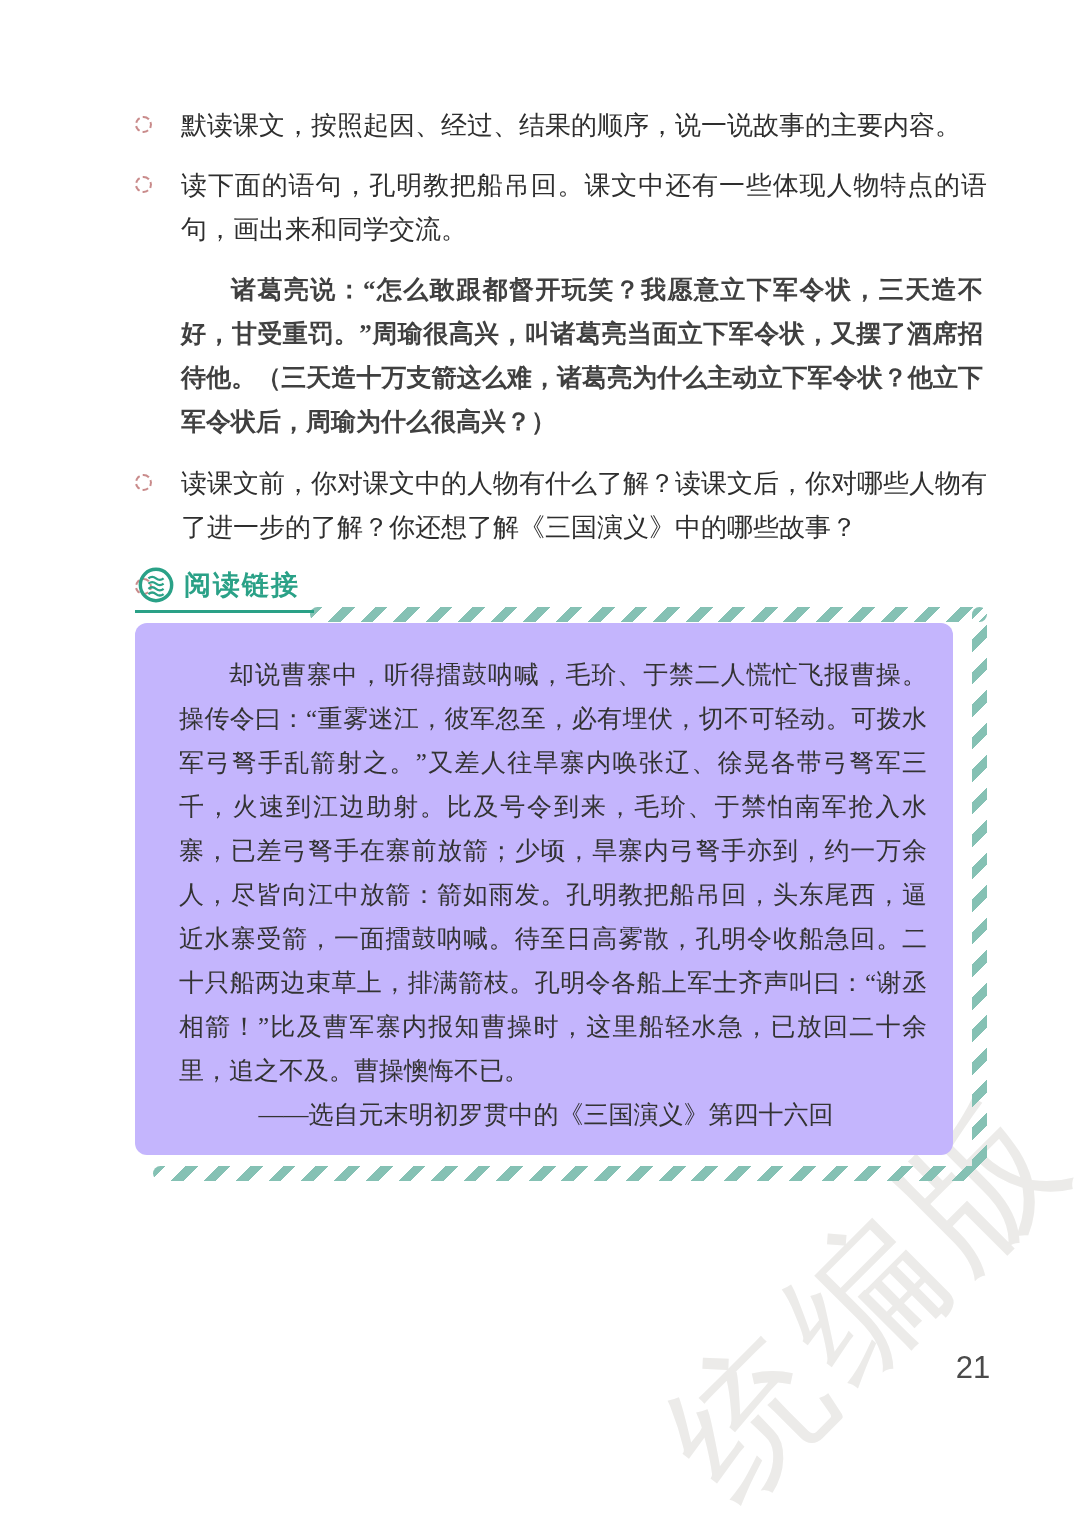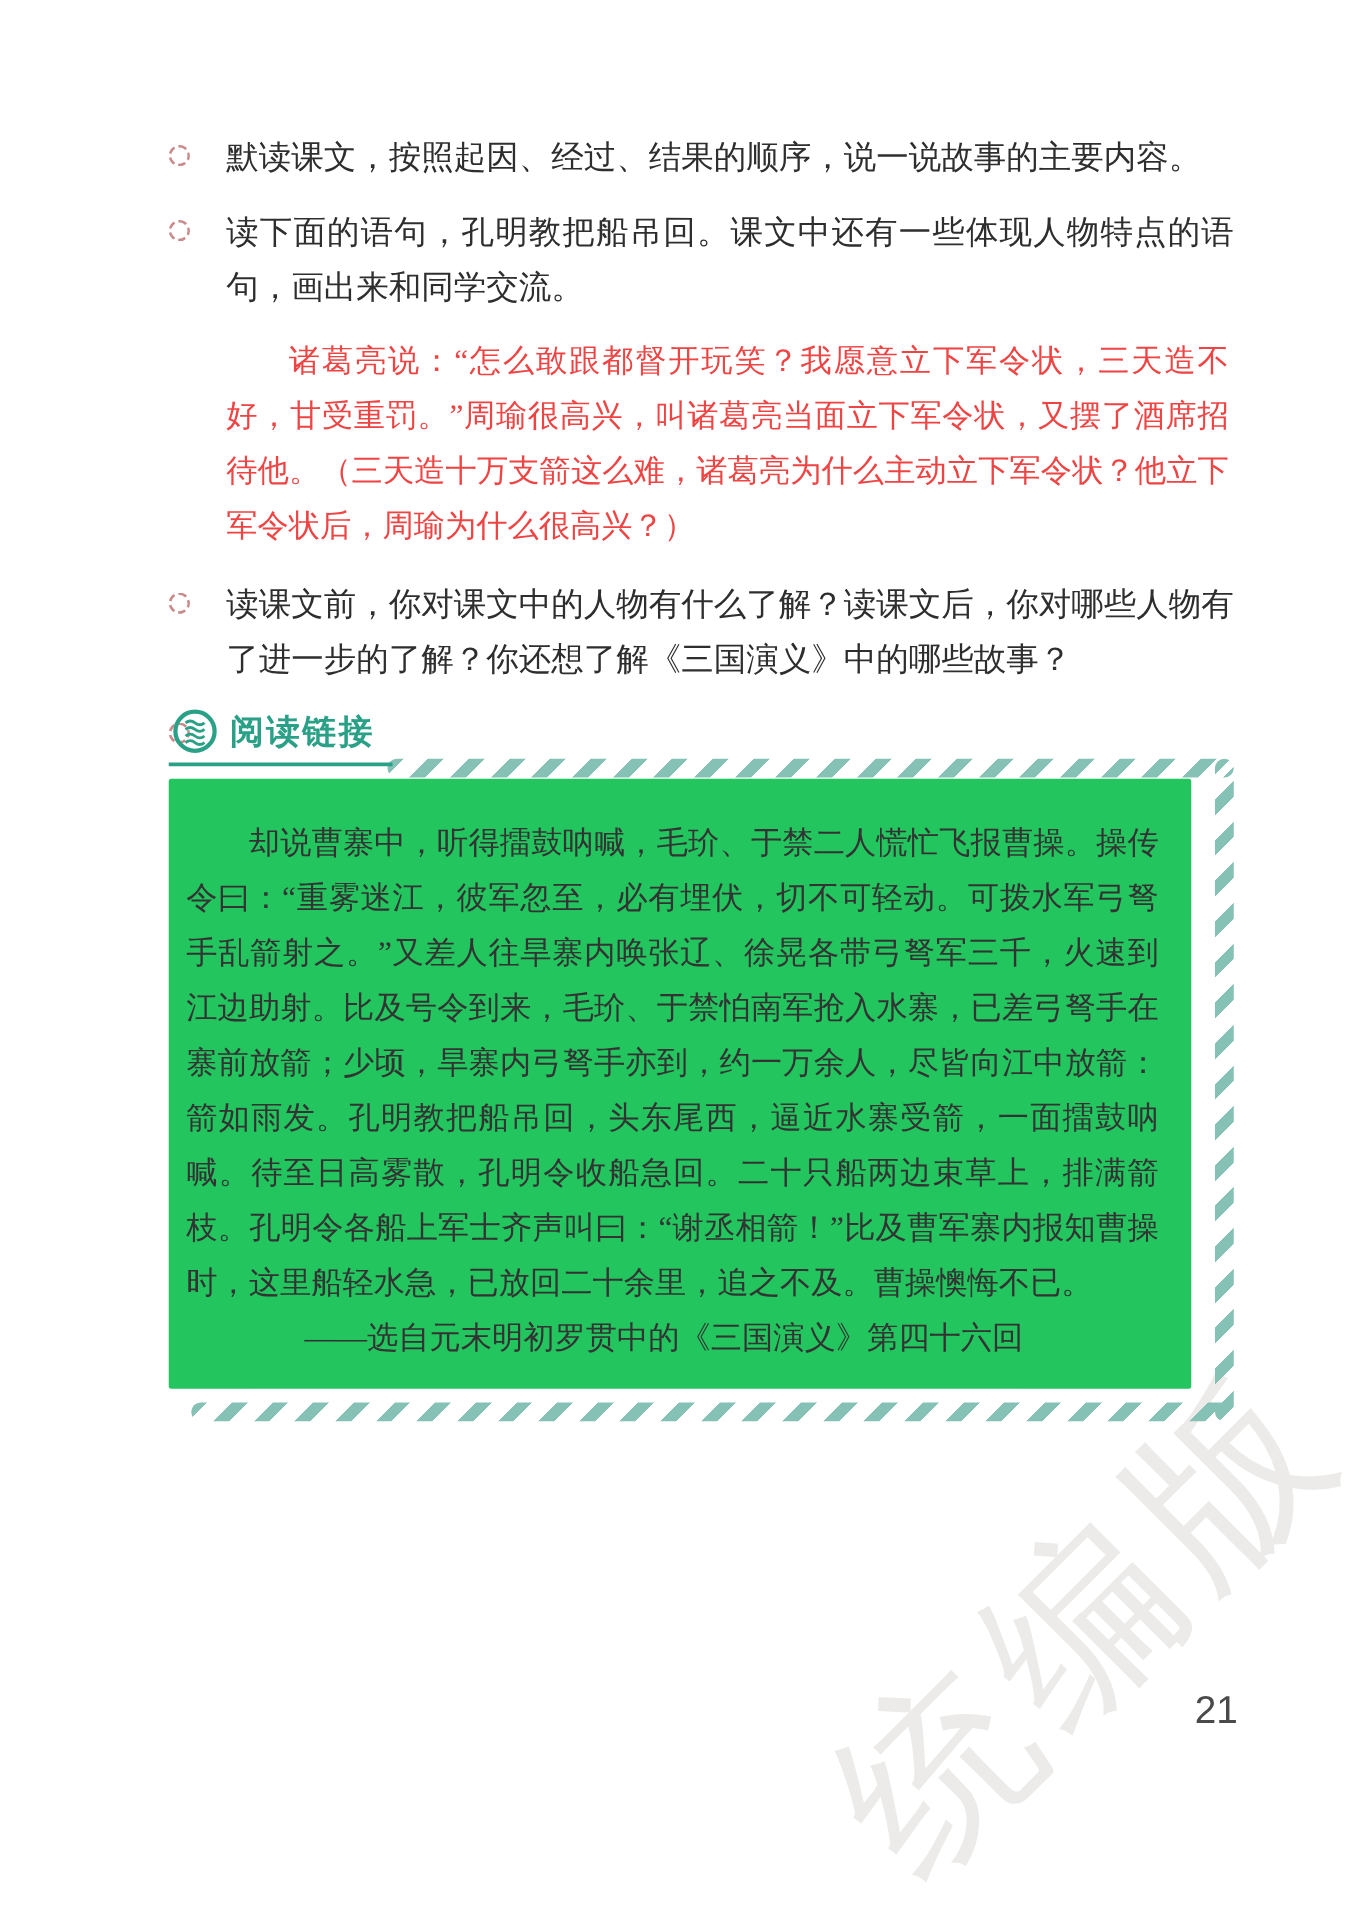--- a/index.html
+++ b/index.html
@@ -47,21 +47,22 @@
     width:17px; height:17px;
     border:2px dashed #c98b8b;
     border-radius:50%;
   }
   .quote {
     margin:0 4px 18px 46px;
     font-size:25px;
     line-height:44px;
     text-indent:2em;
     text-align:justify;
-    color:#ef4444;
+    color:#404040;
+    font-weight:bold;
   }
   .reading-link { position:relative; margin-top:10px; }
   .rl-header {
     display:inline-flex;
     align-items:center;
     gap:9px;
     position:relative;
     z-index:3;
     border-bottom:3px solid #2aa187;
     padding:0 14px 6px 2px;
@@ -82,23 +83,23 @@
     position:absolute;
     background:repeating-linear-gradient(135deg, #85c1b4 0 9px, rgba(0,0,0,0) 9px 23px);
     z-index:0;
   }
   .tape-top    { top:6px;  left:175px; right:0; height:15px; border-radius:8px; }
   .tape-right  { top:6px;  right:0; bottom:0; width:15px; border-radius:8px; }
   .tape-bottom { bottom:0; left:18px; right:0; height:15px; border-radius:8px; }
   .rl-box {
     position:relative;
     z-index:1;
-    background:#22c55e;
-    border-radius:2px;
-    padding:30px 26px 18px 14px;
+    background:#c4b5fd;
+    border-radius:12px;
+    padding:30px 26px 18px 44px;
   }
   .rl-body {
     font-size:25px;
     line-height:44px;
     text-indent:2em;
     text-align:justify;
     color:#333333;
   }
   .rl-attribution {
     font-size:25px;

